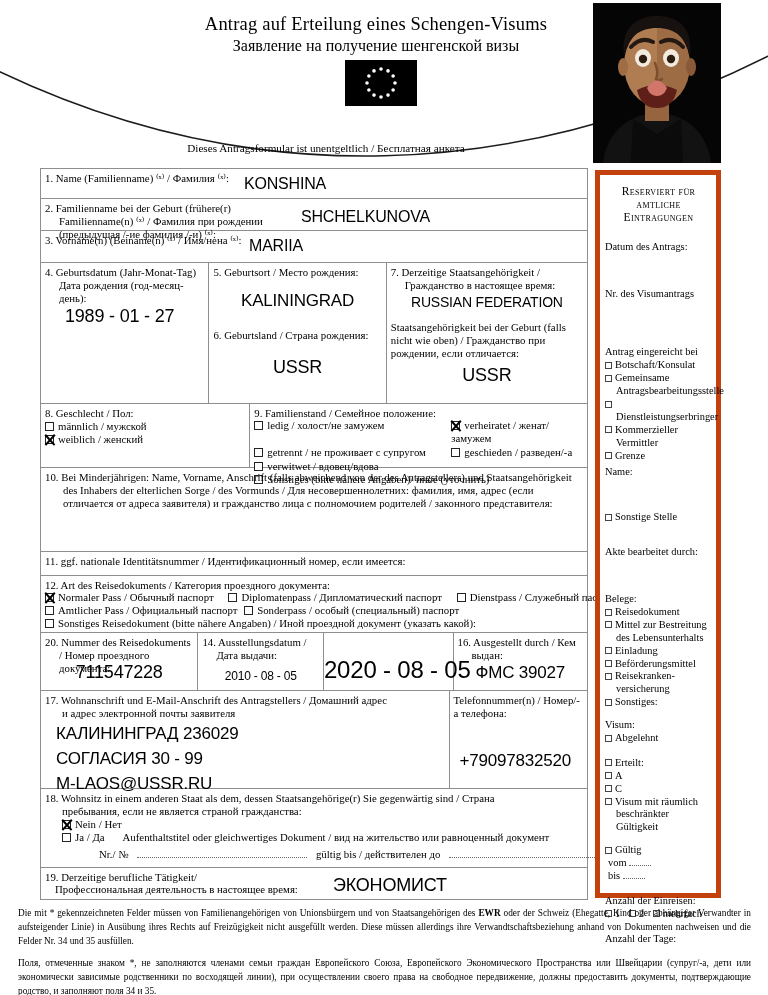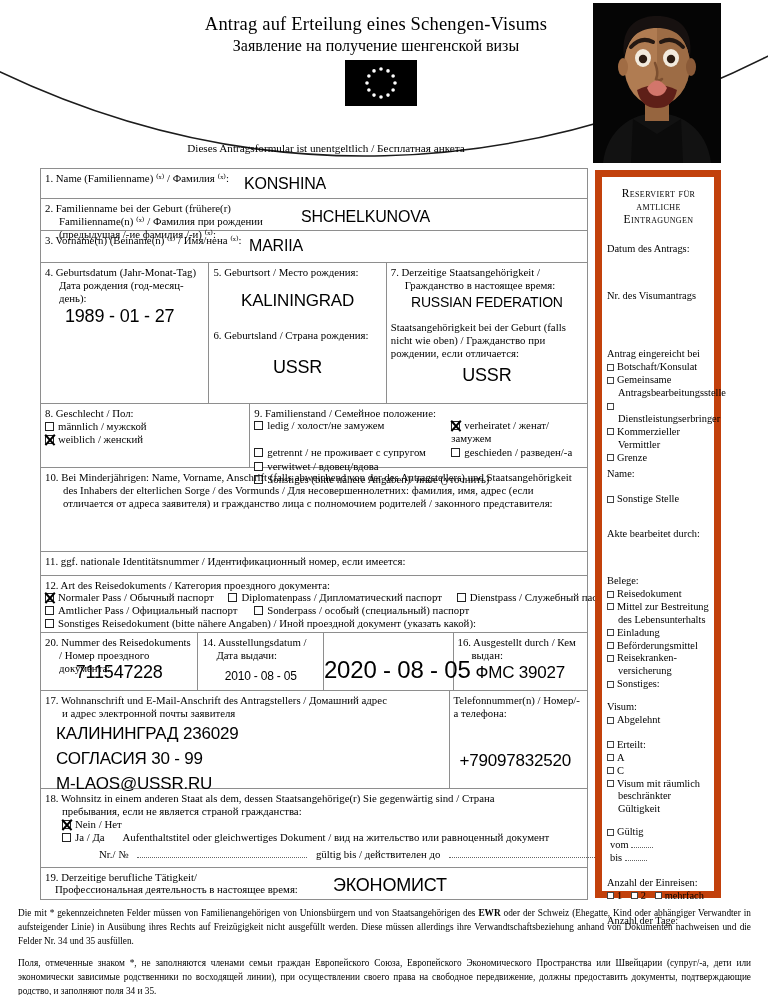--- a/index.html
+++ b/index.html
@@ -28,29 +28,29 @@
   .vcenter{position:absolute;left:0;right:0;text-align:center}
   .cb{position:relative;display:inline-block;width:9px;height:9px;border:1px solid #222;
       vertical-align:-1px;margin-right:4px;background:#fff}
   .cb.checked::before,.cb.checked::after{content:"";position:absolute;left:-3px;top:3px;width:14px;height:1.7px;background:#000}
   .cb.checked::before{transform:rotate(48deg)}
   .cb.checked::after{transform:rotate(-48deg)}
   .optline{position:absolute;left:4px;right:3px;white-space:nowrap}
   .f9grid{position:absolute;left:4px;top:15px;right:2px;display:grid;grid-template-columns:197px auto;row-gap:.5px}
   .dots{display:inline-block;border-bottom:1px dotted #666;height:9px;vertical-align:baseline}
   
-  .official{position:absolute;left:595px;top:170px;width:126px;height:728px;border:7px solid #c2410c;
+  .official{position:absolute;left:595px;top:170px;width:126px;height:728px;border:5px solid #c2410c;
             padding:10px 4px 0 5px;font-size:10.4px;line-height:1.24;z-index:2;background:#fff}
   .oheading{text-align:center;font-variant:small-caps;font-size:11.5px;line-height:1.15;letter-spacing:.4px}
   .oitem{margin-top:0}
   .so{padding-left:11px;text-indent:-11px}
   .cbs{position:relative;display:inline-block;width:7px;height:7px;border:1px solid #444;
        vertical-align:-.5px;margin-right:3px;background:#fff}
   .mt4{margin-top:4px}.mt10{margin-top:10px}.mt12{margin-top:12px}
-  .mt16{margin-top:16px}.mt22{margin-top:22px}.mt26{margin-top:12px}.mt30{margin-top:46px}.mt34{margin-top:34px}
+  .mt16{margin-top:16px}.mt22{margin-top:22px}.mt26{margin-top:32px}.mt30{margin-top:46px}.mt34{margin-top:34px}
   
   .notes{position:absolute;left:18px;top:907px;width:733px;font-size:9.3px;line-height:1.5;
          text-align:justify;z-index:2}
   .notes p{margin-bottom:8px}
   .inl{display:inline}
 </style>
 </head>
 <body>
 
 <div class="page">
@@ -180,21 +180,21 @@
 
     <div class="row" style="height:57px">
       <span class="lbl">12. Art des Reisedokuments / Категория проездного документа:</span>
       <span class="optline" style="top:15px">
         <span><span class="cb checked"></span><span>Normaler Pass / Обычный паспорт</span></span>
         <span style="margin-left:12px"><span class="cb"></span><span>Diplomatenpass / Дипломатический паспорт</span></span>
         <span style="margin-left:12px"><span class="cb"></span><span>Dienstpass / Служебный паспорт</span></span>
       </span>
       <span class="optline" style="top:28px">
         <span><span class="cb"></span><span>Amtlicher Pass / Официальный паспорт</span></span>
-        <span style="margin-left:14px"><span class="cb"></span><span>Sonderpass / особый (специальный) паспорт</span></span>
+        <span style="margin-left:4px"><span class="cb"></span><span>Sonderpass / особый (специальный) паспорт</span></span>
       </span>
       <span class="optline" style="top:41px">
         <span><span class="cb"></span><span>Sonstiges Reisedokument (bitte nähere Angaben) / Иной проездной документ  (указать какой):</span></span>
       </span>
     </div>
 
     <div class="row" style="height:58px">
       <div class="cols">
         <div class="cell" style="width:158px">
           <span class="lbl hang">20. Nummer des Reisedokuments / Номер проездного документа:</span>

